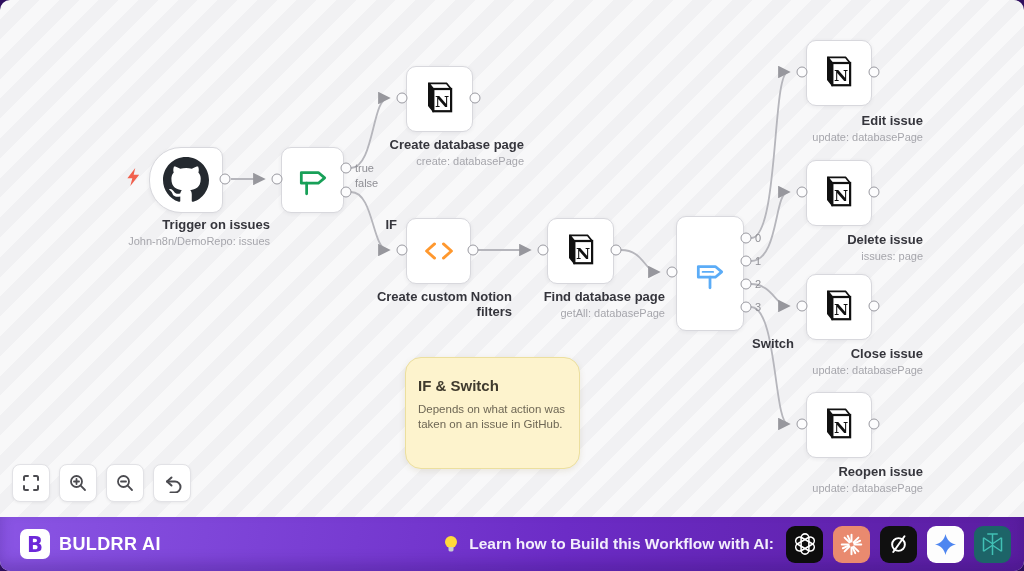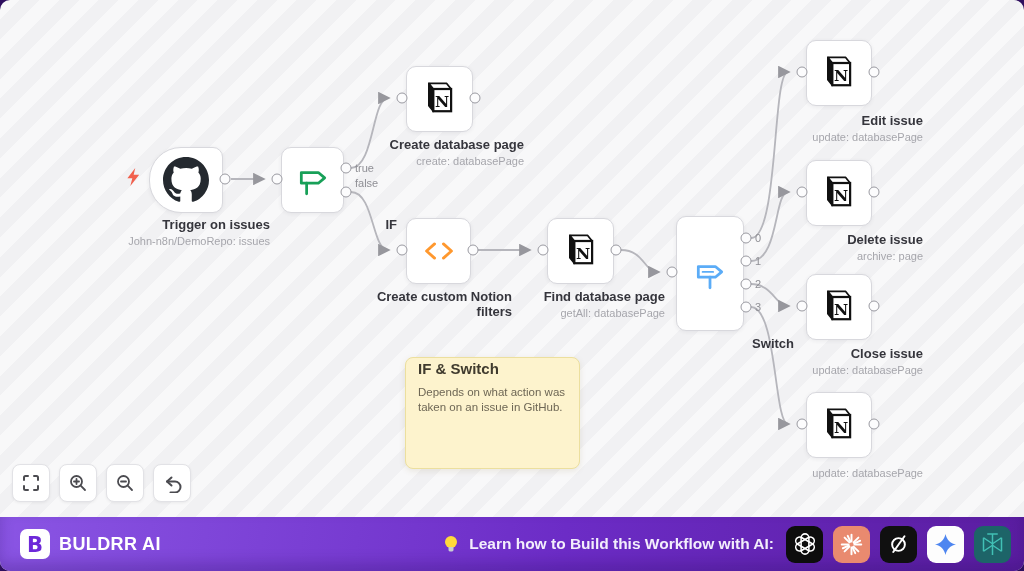--- a/index.html
+++ b/index.html
@@ -13,22 +13,22 @@
   .nicon{display:flex;align-items:center;justify-content:center;}
   .port{position:absolute;width:11px;height:11px;border:1.6px solid #9a9aa1;background:#fcfcfd;
     border-radius:50%;transform:translate(-50%,-50%);z-index:4;box-sizing:border-box;}
   .portlabel{position:absolute;font-size:11px;color:#8f8f95;z-index:4;}
   .nlabel{position:absolute;width:170px;text-align:right;z-index:3;}
   .ntitle{font-size:13px;font-weight:600;color:#35353c;line-height:15px;}
   .nsub{font-size:11px;color:#a6a6ac;margin-top:3px;}
   .bolt{position:absolute;z-index:3;}
   
   .sticky{position:absolute;left:405px;top:357px;width:175px;height:112px;background:#fdf3cd;
-    border:1px solid #ecdf9e;border-radius:8px;box-shadow:0 2px 6px rgba(120,100,30,.12);
-    padding:2px 12px;box-sizing:border-box;z-index:2;}
+    border:1px solid #ecdf9e;border-radius:16px;box-shadow:0 2px 6px rgba(120,100,30,.12);
+    padding:19px 12px;box-sizing:border-box;z-index:2;}
   .sticky h3{margin:0 0 8px 0;font-size:15px;color:#403b2e;}
   .sticky p{margin:0;font-size:11.5px;line-height:15px;color:#6e6755;}
   
   .controls{position:absolute;left:12px;bottom:69px;display:flex;gap:9px;z-index:5;}
   .ctrl{width:36px;height:36px;background:#fff;border:1px solid #e2e2e6;border-radius:8px;
     display:flex;align-items:center;justify-content:center;box-shadow:0 1px 3px rgba(0,0,0,.06);cursor:pointer;}
   
   .footer{position:absolute;left:0;right:0;bottom:0;height:54px;
     background:linear-gradient(100deg,#8a55e4 0%,#6c2cc6 55%,#5a1da0 100%);
     box-shadow:inset 0 -8px 14px rgba(40,10,90,.25);
@@ -226,27 +226,28 @@
   </div>
   <div class="nlabel" style="left:624px;top:336px;">
     <div class="ntitle">Switch</div>
   </div>
   <div class="nlabel" style="left:753px;top:113px;">
     <div class="ntitle">Edit issue</div>
     <div class="nsub">update: databasePage</div>
   </div>
   <div class="nlabel" style="left:753px;top:232px;">
     <div class="ntitle">Delete issue</div>
-    <div class="nsub">archive: page</div>
+    <div class="nsub">issues: page</div>
   </div>
   <div class="nlabel" style="left:753px;top:346px;">
     <div class="ntitle">Close issue</div>
     <div class="nsub">update: databasePage</div>
   </div>
   <div class="nlabel" style="left:753px;top:464px;">
+    <div class="ntitle">Reopen issue</div>
     <div class="nsub">update: databasePage</div>
   </div>
 
   <div class="sticky">
     <h3>IF &amp; Switch</h3>
     <p>Depends on what action was taken on an issue in GitHub.</p>
   </div>
 
   <div class="controls">
     <div class="ctrl">

